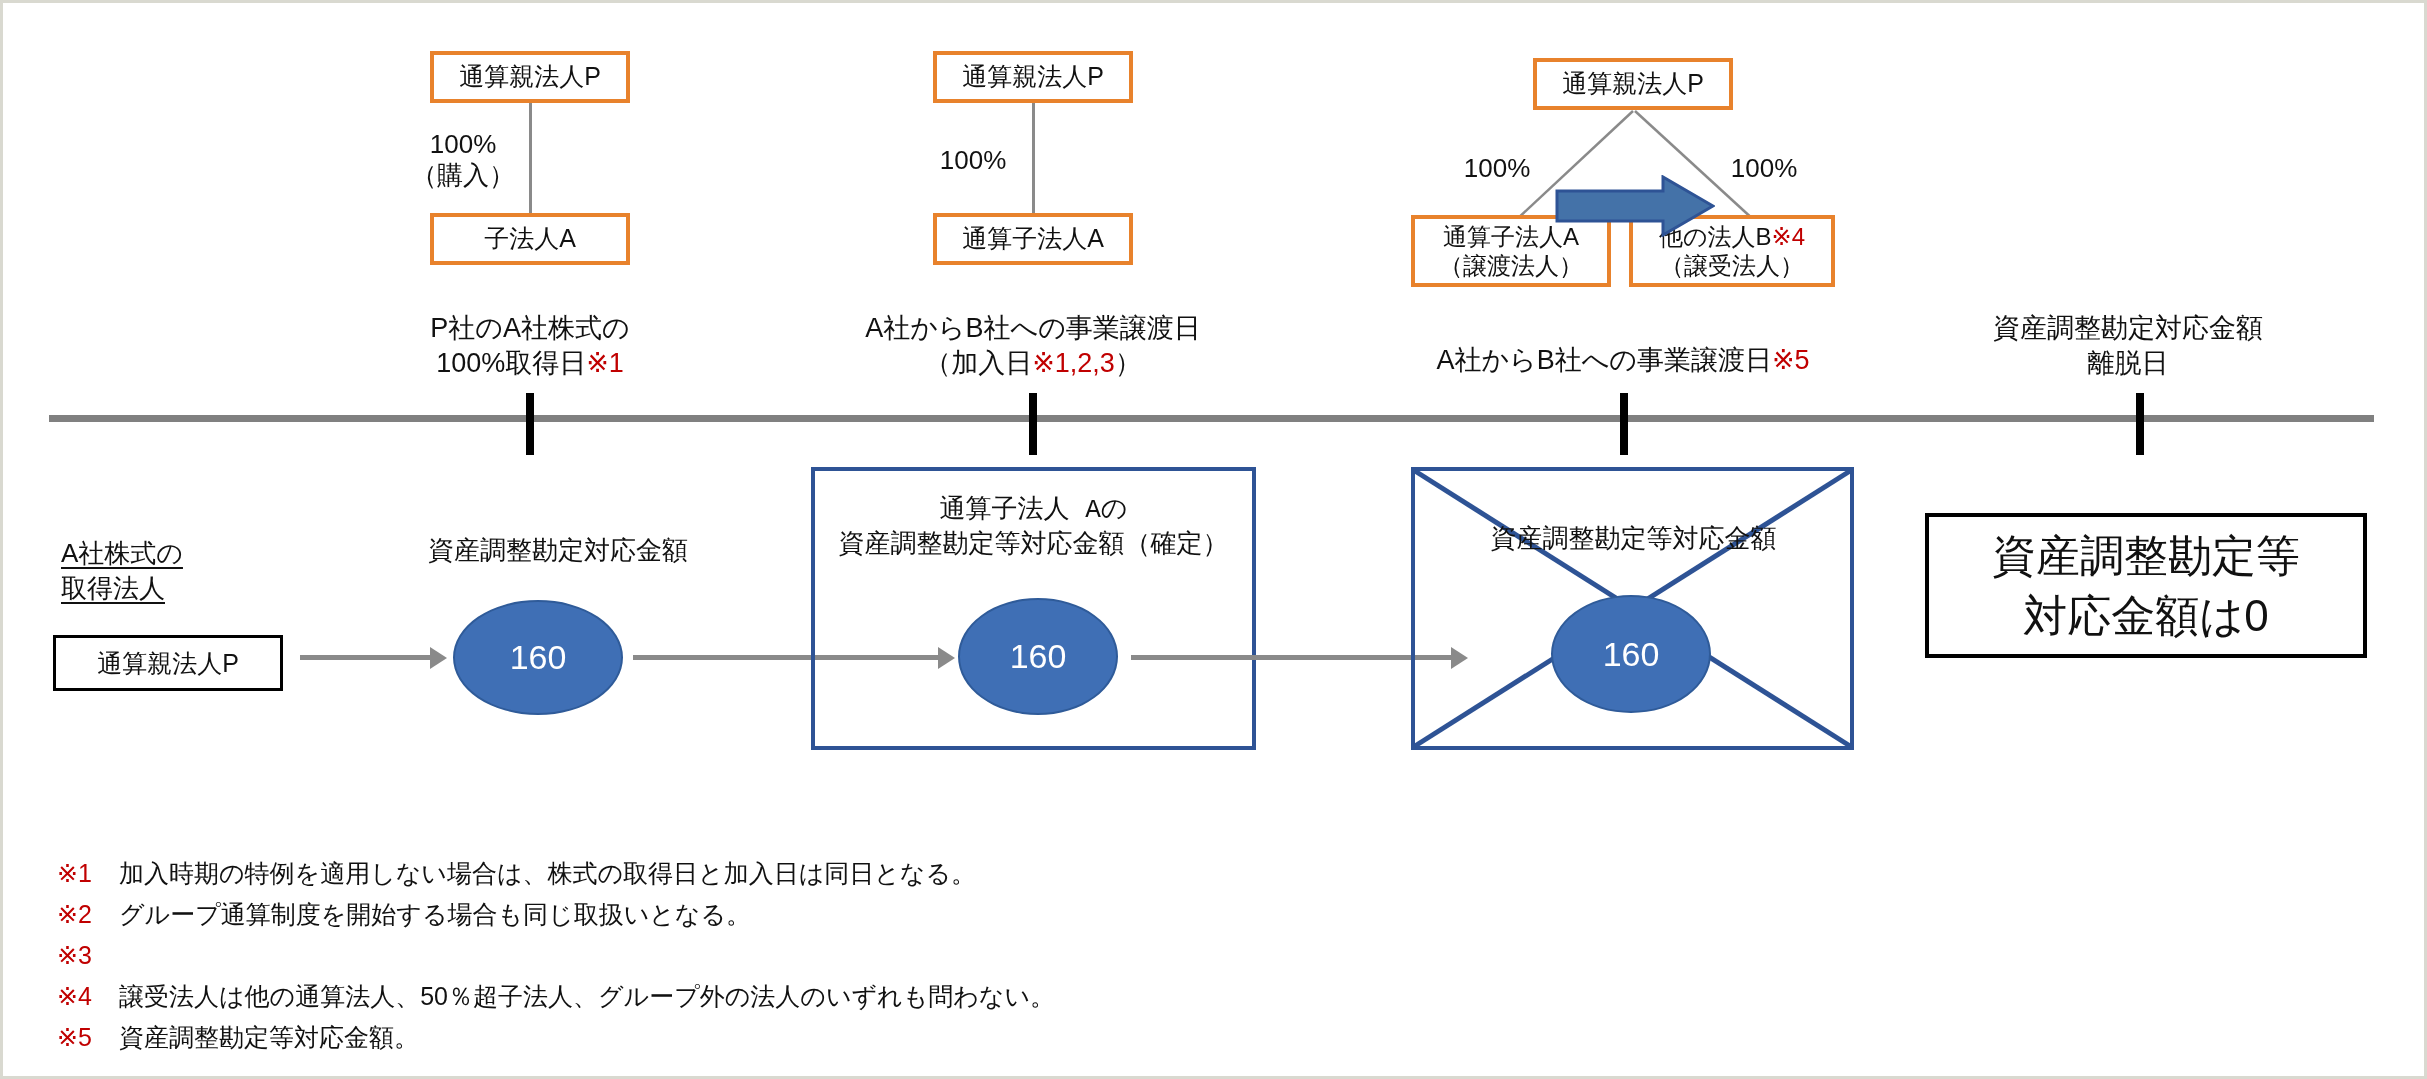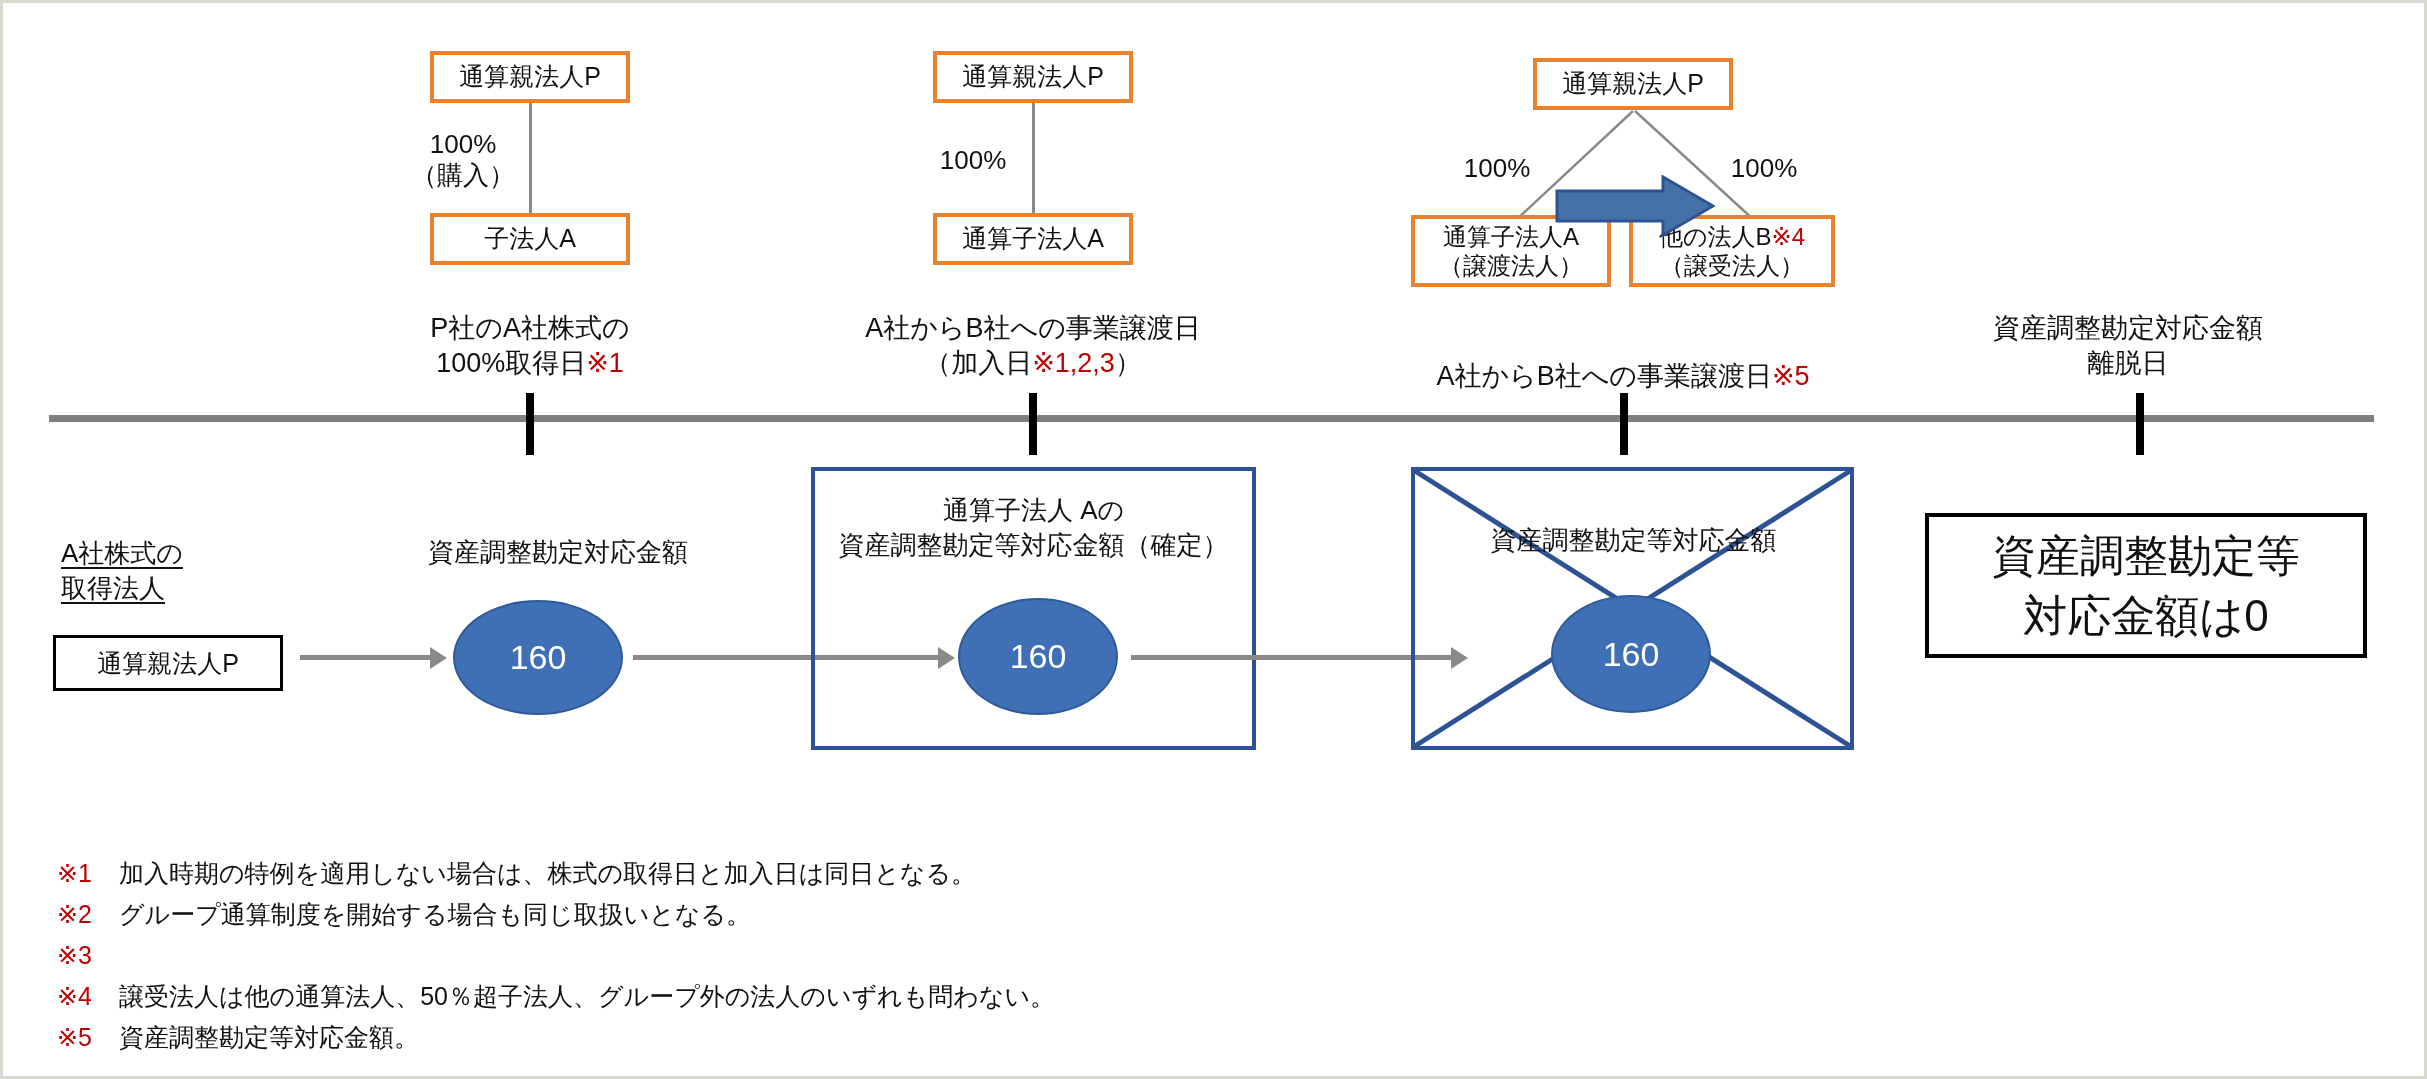--- a/index.html
+++ b/index.html
@@ -31,21 +31,21 @@
   .tl-bar{background:#808080;height:7px;}
   .tl-tick{background:#000;width:8px;}
   .tl-label{font-size:27px;line-height:1.3;color:#111;text-align:center;white-space:nowrap;}
   .red{color:#C00000;}
 
   
   .ell{
     border-radius:50%;background:#3F6FB5;border:2px solid #2F5B99;
     color:#fff;font-size:34px;display:flex;align-items:center;justify-content:center;
   }
-  .cap{font-size:26px;line-height:1.35;color:#111;text-align:center;white-space:nowrap;}
+  .cap{font-size:26px;line-height:1.35;color:#111;text-align:center;white-space:nowrap;font-family:Liberation Mono, monospace;}
   .bluebox{border:4px solid #2E5395;background:transparent;}
   .arrow-g{height:5px;background:#8a8a8a;}
   .arrow-head{
     width:0;height:0;border-top:11px solid transparent;border-bottom:11px solid transparent;
     border-left:17px solid #8a8a8a;
   }
   .underline-jp{
     text-decoration:underline;text-underline-offset:5px;
     font-size:26px;line-height:1.35;color:#111;
   }
@@ -126,21 +126,21 @@
     </div>
   </div>
 
   <div class="abs tl-label" style="left:805px;top:308px;width:450px;">
     <div>A社からB社への事業譲渡日</div>
     <div>
       <span>（加入日</span><span class="red">※1,2,3</span><span>）</span>
     </div>
   </div>
 
-  <div class="abs tl-label" style="left:1390px;top:340px;width:460px;margin-top:16px;">
+  <div class="abs tl-label" style="left:1390px;top:340px;width:460px;">
     <div>
       <span>A社からB社への事業譲渡日</span><span class="red">※5</span>
     </div>
   </div>
 
   <div class="abs tl-label" style="left:1975px;top:308px;width:300px;">
     <div>資産調整勘定対応金額</div>
     <div>離脱日</div>
   </div>
 

